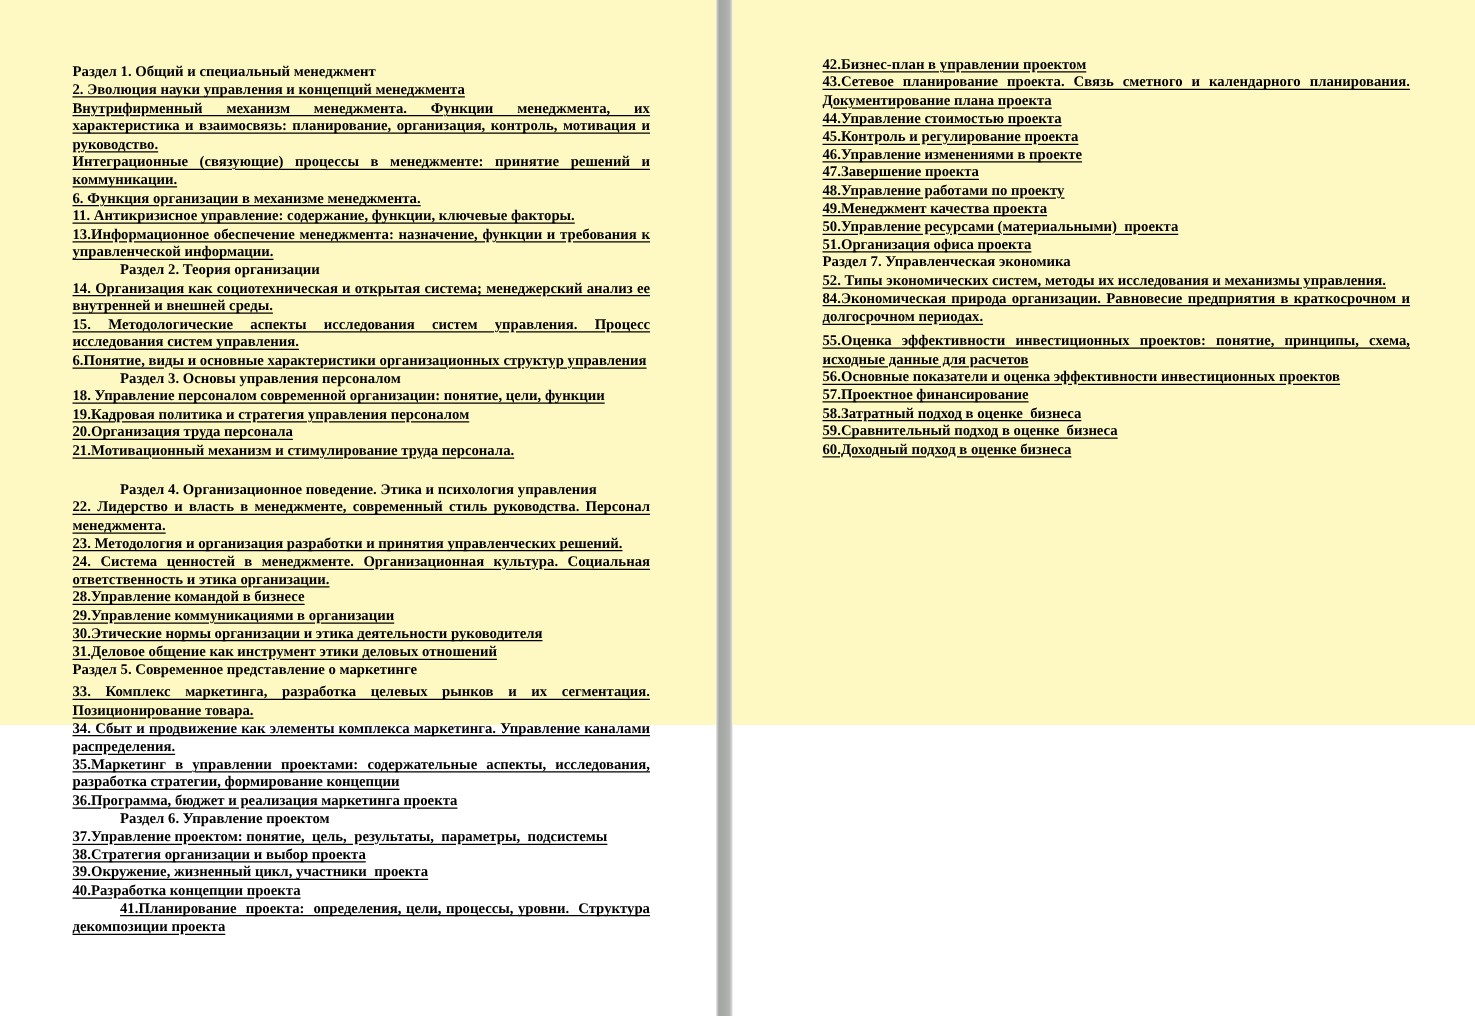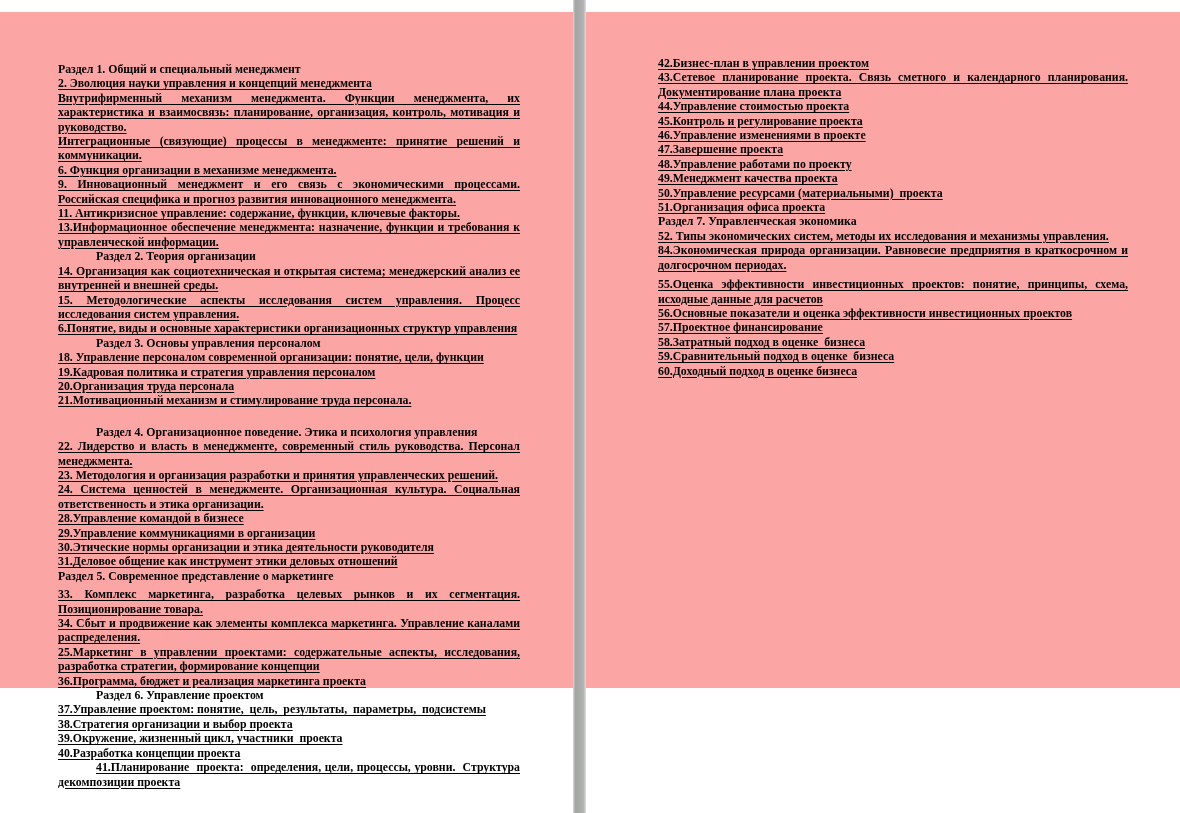--- a/index.html
+++ b/index.html
@@ -13,23 +13,23 @@
     overflow: hidden;
   }
   .viewer {
     position: relative;
     width: 1180px;
     height: 813px;
     background: #ffffff;
   }
   .page {
     position: absolute;
-    top: 12px;
-    height: 676px;
-    background: #fca5a5;
+    top: 0;
+    height: 580px;
+    background: #fef9c3;
     box-sizing: border-box;
   }
   .page-left {
     left: 0;
     width: 573px;
     padding: 50px 53px 0 58px;
   }
   .page-right {
     left: 586px;
     width: 594px;
@@ -66,21 +66,20 @@
 <body>
 
 <div class="viewer">
   <div class="page page-left">
     <div id="left-col">
         <p class="doc-line">Раздел 1. Общий и специальный менеджмент</p>
         <p class="doc-line underline" style="">2. Эволюция науки управления и концепций менеджмента</p>
         <p class="doc-line underline">Внутрифирменный механизм менеджмента. Функции менеджмента, их характеристика и взаимосвязь: планирование, организация, контроль, мотивация и руководство.</p>
         <p class="doc-line underline">Интеграционные (связующие) процессы в менеджменте: принятие решений и коммуникации.</p>
         <p class="doc-line underline">6. Функция организации в механизме менеджмента.</p>
-        <p class="doc-line underline">9. Инновационный менеджмент и его связь с экономическими процессами. Российская специфика и прогноз развития инновационного менеджмента.</p>
         <p class="doc-line underline">11. Антикризисное управление: содержание, функции, ключевые факторы.</p>
         <p class="doc-line underline">13.Информационное обеспечение менеджмента: назначение, функции и требования к управленческой информации.</p>
         <p class="doc-line indent">Раздел 2. Теория организации</p>
         <p class="doc-line underline">14. Организация как социотехническая и открытая система; менеджерский анализ ее внутренней и внешней среды.</p>
         <p class="doc-line underline">15. Методологические аспекты исследования систем управления. Процесс исследования систем управления.</p>
         <p class="doc-line underline">6.Понятие, виды и основные характеристики организационных структур управления</p>
         <p class="doc-line indent">Раздел 3. Основы управления персоналом</p>
         <p class="doc-line underline">18. Управление персоналом современной организации: понятие, цели, функции</p>
         <p class="doc-line underline">19.Кадровая политика и стратегия управления персоналом</p>
         <p class="doc-line underline">20.Организация труда персонала</p>
@@ -89,21 +88,21 @@
         <p class="doc-line underline">22. Лидерство и власть в менеджменте, современный стиль руководства. Персонал менеджмента.</p>
         <p class="doc-line underline">23. Методология и организация разработки и принятия управленческих решений.</p>
         <p class="doc-line underline">24. Система ценностей в менеджменте. Организационная культура. Социальная ответственность и этика организации.</p>
         <p class="doc-line underline">28.Управление командой в бизнесе</p>
         <p class="doc-line underline">29.Управление коммуникациями в организации</p>
         <p class="doc-line underline">30.Этические нормы организации и этика деятельности руководителя</p>
         <p class="doc-line underline">31.Деловое общение как инструмент этики деловых отношений</p>
         <p class="doc-line">Раздел 5. Современное представление о маркетинге</p>
         <p class="doc-line underline" style="margin-top: 4px;">33. Комплекс маркетинга, разработка целевых рынков и их сегментация. Позиционирование товара.</p>
         <p class="doc-line underline">34. Сбыт и продвижение как элементы комплекса маркетинга. Управление каналами распределения.</p>
-        <p class="doc-line underline">25.Маркетинг в управлении проектами: содержательные аспекты, исследования, разработка стратегии, формирование концепции</p>
+        <p class="doc-line underline">35.Маркетинг в управлении проектами: содержательные аспекты, исследования, разработка стратегии, формирование концепции</p>
         <p class="doc-line underline">36.Программа, бюджет и реализация маркетинга проекта</p>
         <p class="doc-line indent">Раздел 6. Управление проектом</p>
         <p class="doc-line underline">37.Управление проектом: понятие,&nbsp; цель,&nbsp; результаты,&nbsp; параметры,&nbsp; подсистемы</p>
         <p class="doc-line underline">38.Стратегия организации и выбор проекта</p>
         <p class="doc-line underline">39.Окружение, жизненный цикл, участники&nbsp; проекта</p>
         <p class="doc-line underline">40.Разработка концепции проекта</p>
         <p class="doc-line underline indent">41.Планирование&nbsp;  проекта:&nbsp; определения, цели, процессы, уровни.&nbsp; Структура декомпозиции проекта</p>
       </div>
   </div>
   <div class="divider"></div>

